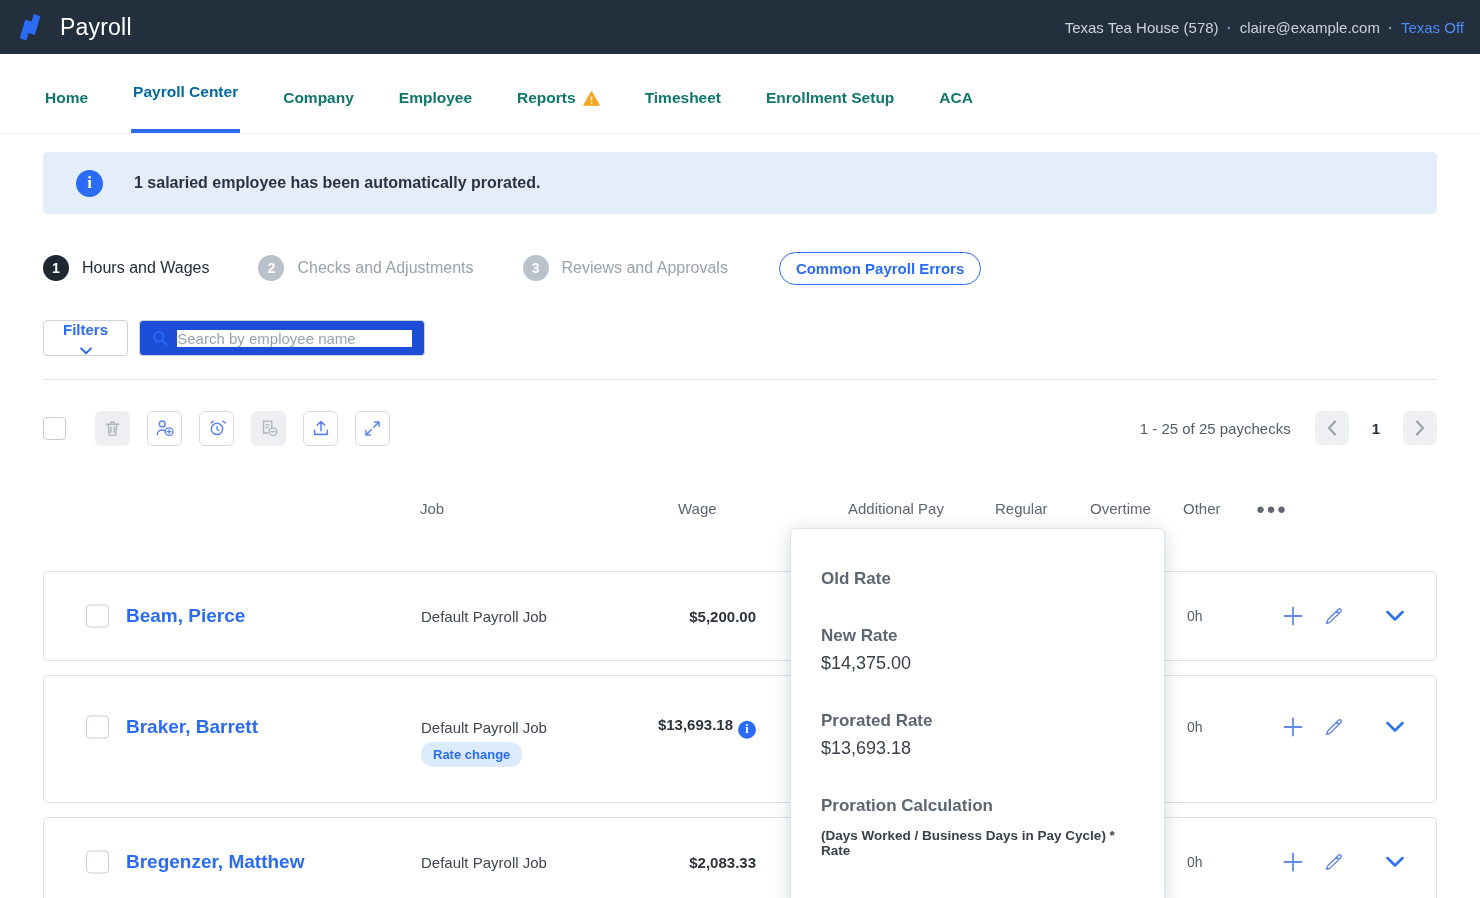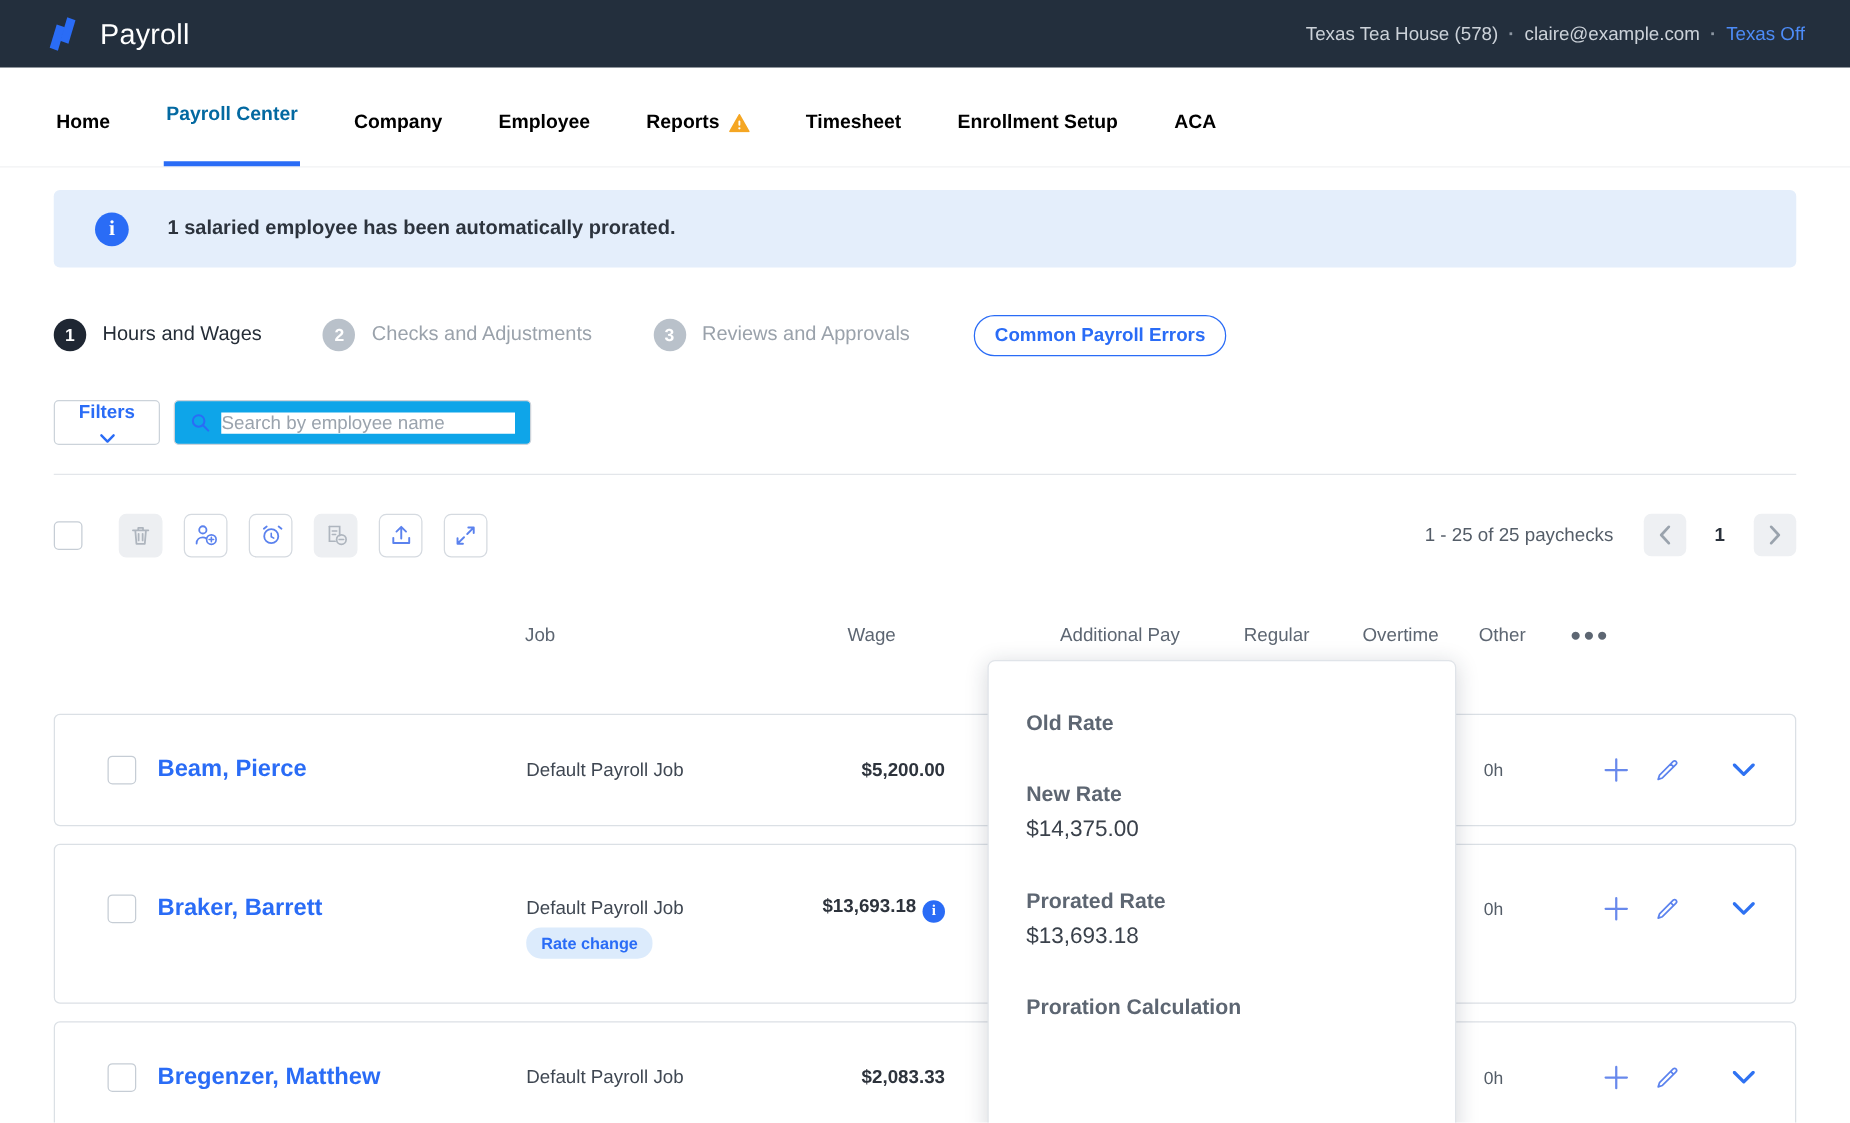--- a/index.html
+++ b/index.html
@@ -1,30 +1,30 @@
 <!DOCTYPE html>
 <html style="--accent: #2a6cf6; --header_bg: #232f3d; --warning: #f5a623; --banner_bg: #e4eefb; --badge_bg: #dcebfc;"><head>
 <meta charset="utf-8">
 <style>
   * { margin:0; padding:0; box-sizing:border-box; }
   html,body { width:1480px; height:898px; overflow:hidden; background:#fff;
     font-family:"Liberation Sans", sans-serif; position:relative; }
 
   
   .appbar { height:54px; background:var(--header_bg,#232f3d); display:flex; align-items:center;
-    padding:0 36px; color:#fff; }
+    padding:0 16px; color:#fff; }
   .logo { width:30px; height:30px; display:block; }
   .app-title { font-size:23px; font-weight:500; margin-left:14px; letter-spacing:.2px; }
   .appbar-right { margin-left:auto; font-size:15px; color:#ccd2d9; display:flex; align-items:center; gap:8px; }
   .dot-sep { color:#8d97a3; font-weight:700; }
   .signoff { color:#4d8cf8; cursor:pointer; }
 
   
   .nav { display:flex; gap:41px; padding:0 43px; border-bottom:1px solid #f1f2f4; }
-  .nav-item { font-size:15.5px; font-weight:600; color:#000000; padding:29px 2px 20px;
+  .nav-item { font-size:15.5px; font-weight:600; color:#0f766e; padding:29px 2px 20px;
     cursor:pointer; display:flex; align-items:center; gap:7px; }
   .nav-item.active { color:#0369a1; border-bottom:4px solid var(--accent,#2a6cf6); padding-bottom:28px; }
   .warn-icon { width:17px; height:15px; display:block; }
 
   
   .banner { margin:18px 43px 0; height:62px; background:var(--banner_bg,#e4eefb); border-radius:5px;
     display:flex; align-items:center; padding:0 33px; gap:31px; }
   .info-big { width:27px; height:27px; border-radius:50%; background:var(--accent,#2a6cf6); color:#fff;
     display:flex; align-items:center; justify-content:center; font-family:"Liberation Serif",serif;
     font-weight:700; font-size:17px; flex:none; }
@@ -41,21 +41,21 @@
   .pill-btn { margin-left:2px; border:1.5px solid var(--accent,#2a6cf6); color:var(--accent,#2a6cf6);
     background:#fff; font-size:15px; font-weight:600; padding:7px 16px; border-radius:18px; cursor:pointer;
     font-family:inherit; }
 
   
   .filter-row { margin:38px 43px 0; display:flex; gap:11px; height:36px; }
   .filters-btn { display:flex; align-items:center; gap:9px; border:1px solid #ccd3da; border-radius:4px;
     background:#fff; color:var(--accent,#2a6cf6); font-size:15px; font-weight:600; padding:0 19px;
     cursor:pointer; font-family:inherit;flex-direction:column; }
   .search-box { display:flex; align-items:center; gap:9px; border:1px solid #ccd3da; border-radius:4px;
-    width:286px; padding:0 12px; background:#0ea5e9; }
+    width:286px; padding:0 12px; background:#1d4ed8; }
   .search-box input { border:none; outline:none; font-size:15px; color:#333; width:100%;
     font-family:inherit; }
   .search-box input::placeholder { color:#9aa3ad; }
 
   .divider { margin:23px 43px 0; border-top:1px solid #e3e6ea; }
 
   
   .toolbar { margin:30px 43px 0; display:flex; align-items:center; height:36px; }
   .cb { width:23px; height:23px; border:1.5px solid #c6cdd5; border-radius:4px; background:#fff;
     cursor:pointer; flex:none; }
@@ -358,14 +358,15 @@
   <div class="tt-section">
     <div class="tt-label">New Rate</div>
     <div class="tt-value">$14,375.00</div>
   </div>
   <div class="tt-section">
     <div class="tt-label">Prorated Rate</div>
     <div class="tt-value">$13,693.18</div>
   </div>
   <div class="tt-section small">
     <div class="tt-label">Proration Calculation</div>
+    <div class="tt-value">(Days Worked / Business Days in Pay Cycle) * Rate</div>
   </div>
 </div>
 
 </body></html>

